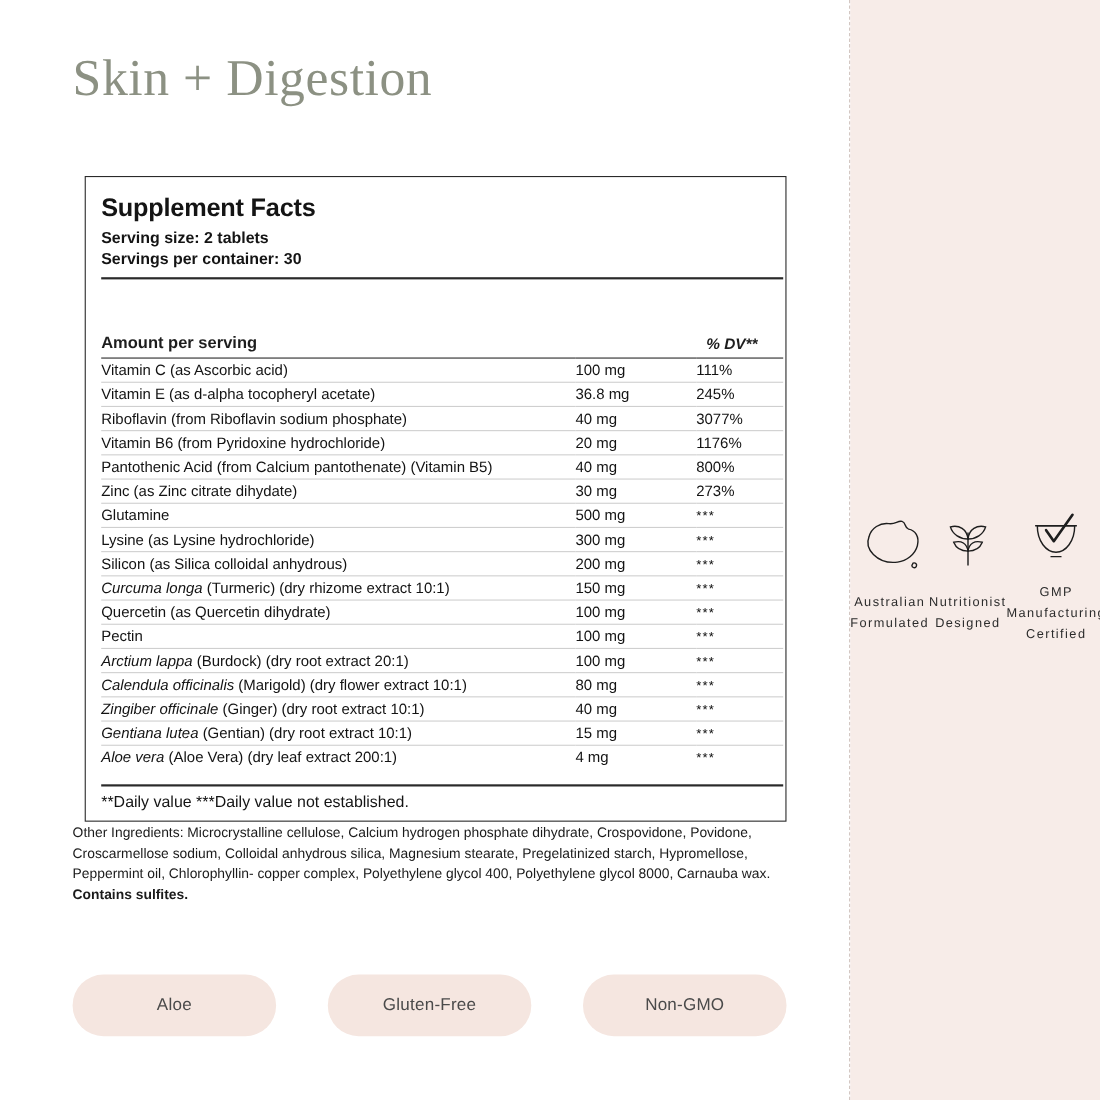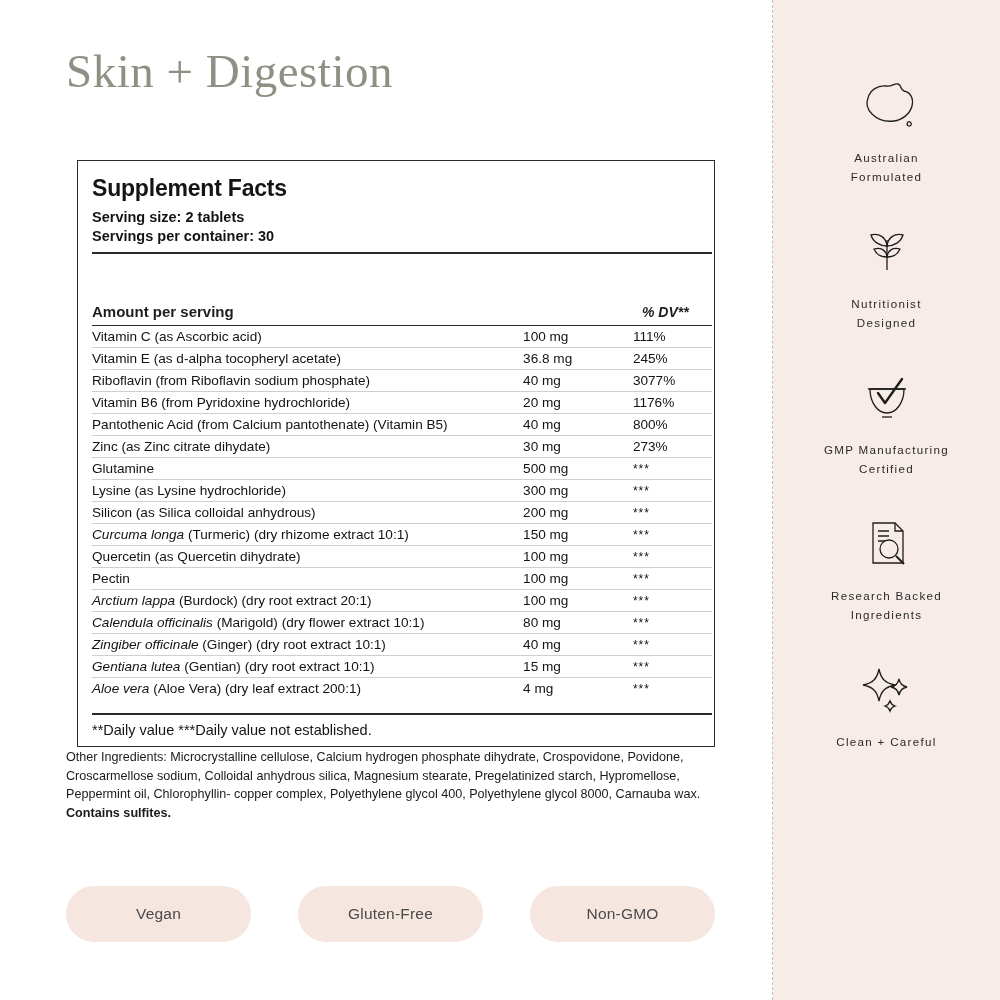--- a/index.html
+++ b/index.html
@@ -148,22 +148,22 @@
   }
   
   .right {
     position: absolute;
     left: 773px;
     top: 0;
     width: 227px;
     height: 1000px;
     background: #f7ece8;
     display: flex;
-    flex-direction: column;
-    align-items: flex-start;
+    flex-direction: row;
+    align-items: center;
     padding-top: 74px;
     box-sizing: border-box;
   }
   .feature {
     width: 100%;
     display: flex;
     flex-direction: column;
     align-items: center;
     margin-bottom: 34px;
   }
@@ -296,21 +296,21 @@
 
       <div class="footnote">**Daily value  ***Daily value not established.</div>
     </div>
 
     <div class="other-ing">
       <span>Other Ingredients: Microcrystalline cellulose, Calcium hydrogen phosphate dihydrate, Crospovidone, Povidone, Croscarmellose sodium, Colloidal anhydrous silica, Magnesium stearate, Pregelatinized starch, Hypromellose, Peppermint oil, Chlorophyllin- copper complex, Polyethylene glycol 400, Polyethylene glycol 8000, Carnauba wax.</span>
       <div class="contains">Contains sulfites.</div>
     </div>
 
     <div class="badges">
-      <div class="badge">Vegan</div>
+      <div class="badge">Aloe</div>
       <div class="badge">Gluten-Free</div>
       <div class="badge">Non-GMO</div>
     </div>
   </div>
 
   <div class="divider"></div>
 
   <div class="right">
 
     <div class="feature">

